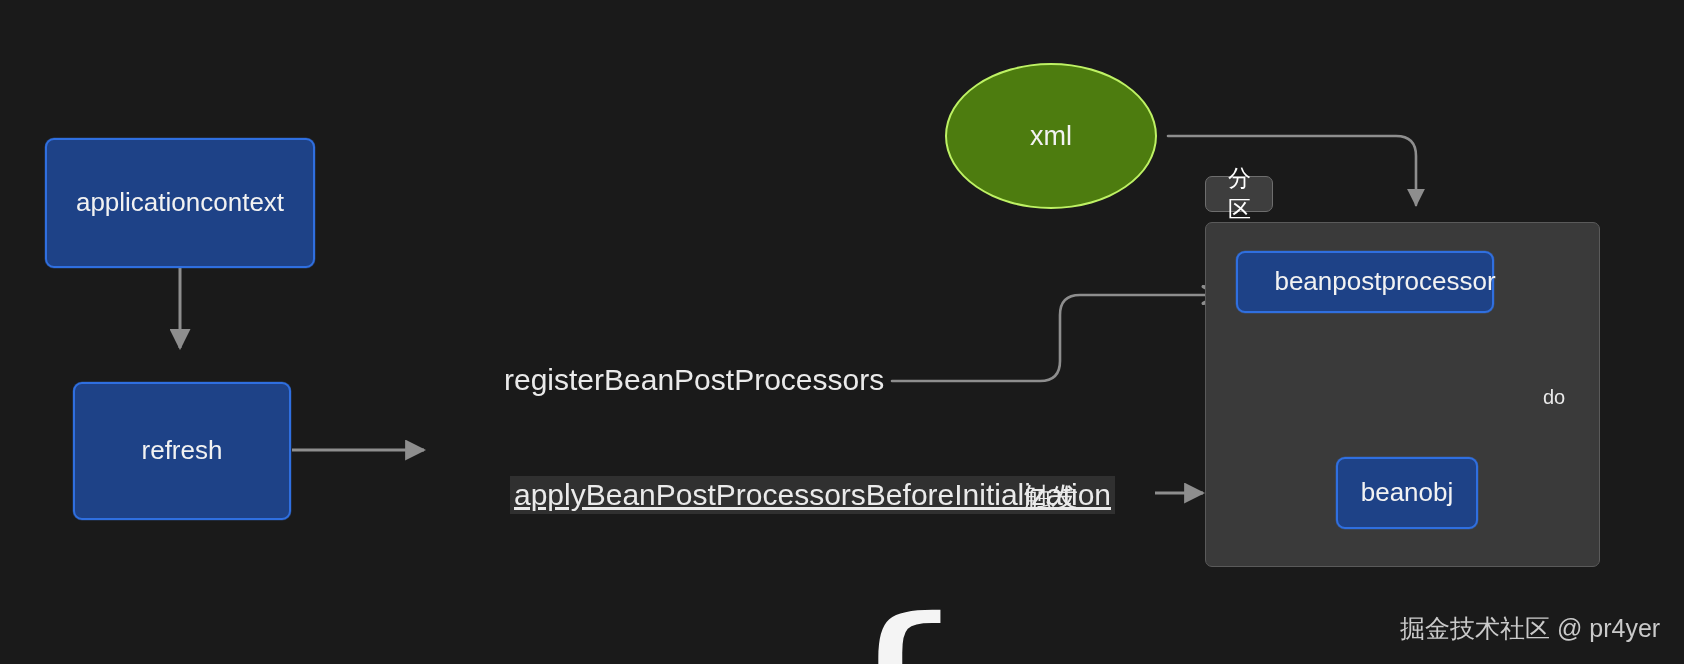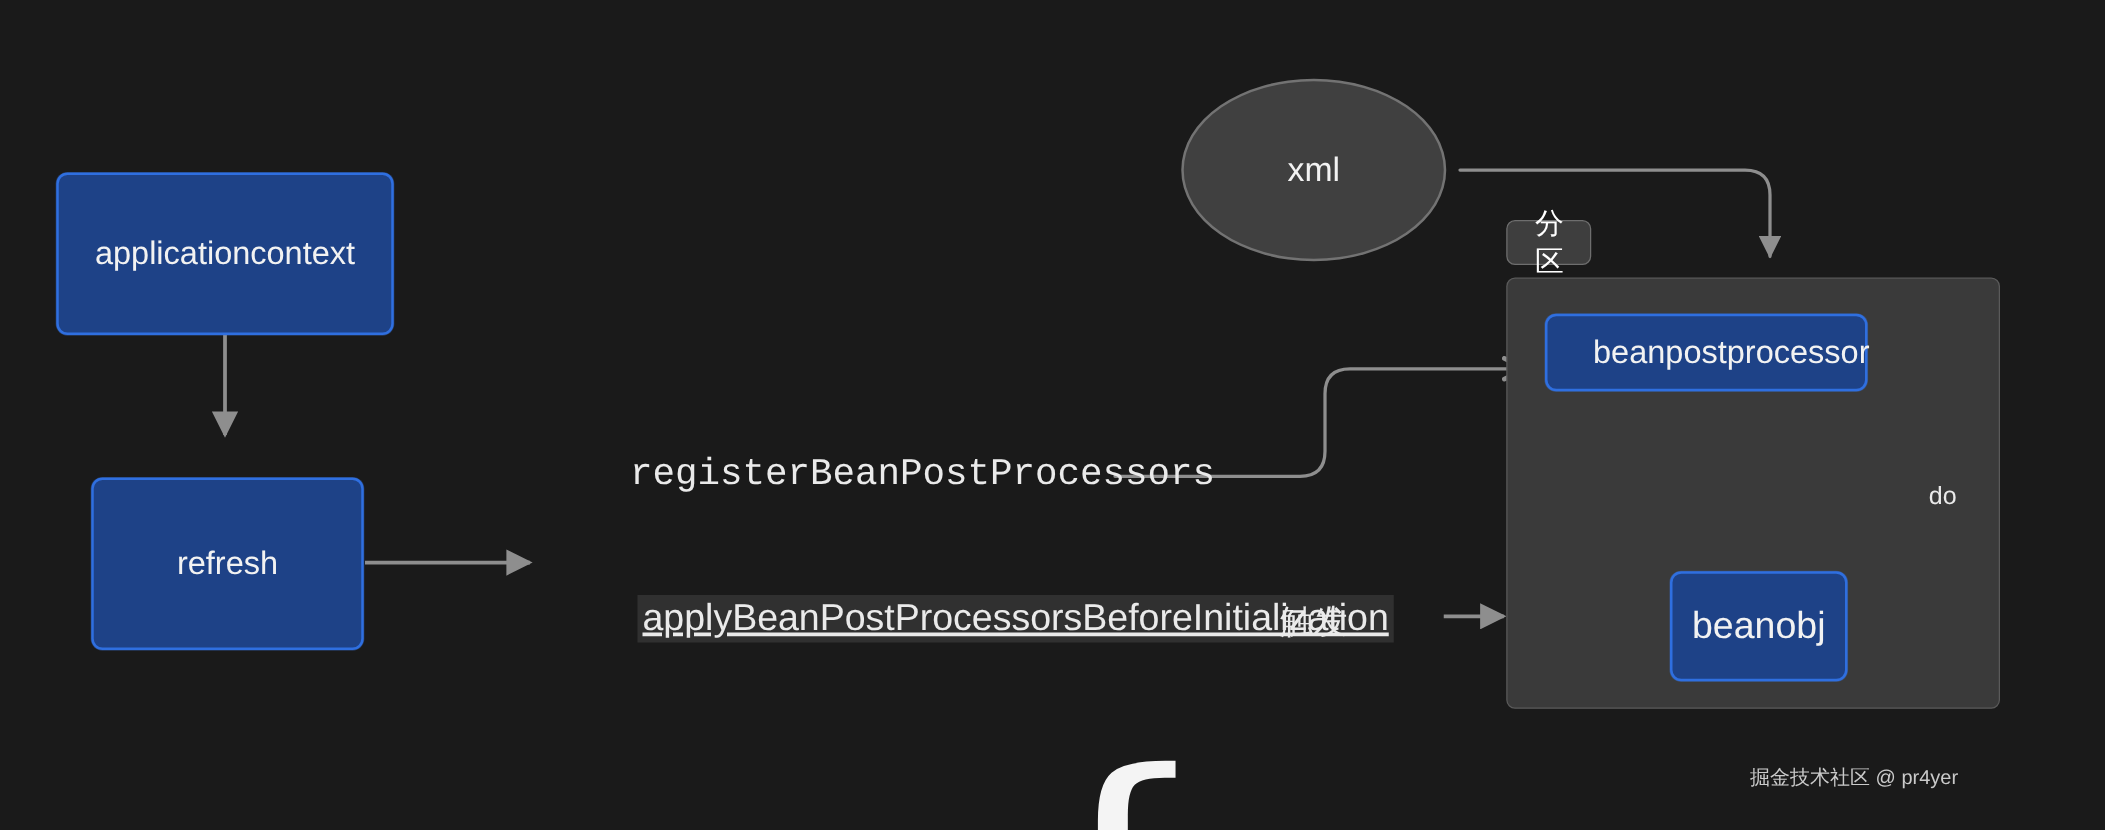--- a/index.html
+++ b/index.html
@@ -41,22 +41,22 @@
     text-align: center;
     line-height: 1.2;
   }
   .blue-box {
     background: #1e4287;
     border: 2px solid #2f6fe0;
     border-radius: 9px;
     box-shadow: 0 0 0 0.5px rgba(60,120,230,0.35);
   }
   .ellipse-node {
-    background: #404040;
-    border: 2px solid #737373;
+    background: #4d7c0f;
+    border: 2px solid #bef264;
     border-radius: 50%;
   }
   .group-box {
     position: absolute;
     box-sizing: border-box;
     background: #3a3a3a;
     border: 1.5px solid #5a5a5a;
     border-radius: 7px;
   }
   .group-badge {
@@ -143,21 +143,21 @@
   </div>
 
   <div class="node blue-box" style="left:73px; top:382px; width:218px; height:138px; font-size:26px;">
     <span>refresh</span>
   </div>
 
   <div class="brace" style="left:468px; top:322px; font-size:265px;">
     <span>{</span>
   </div>
 
-  <div class="plain-label" style="left:504px; top:363px; font-size:30px;font-family:Liberation Mono, monospace;">
+  <div class="plain-label" style="left:504px; top:363px; font-size:30px;">
     <span>registerBeanPostProcessors</span>
   </div>
 
   <div class="hl-label" style="left:510px; top:476px; font-size:30px;">
     <span>applyBeanPostProcessorsBeforeInitialization</span>
   </div>
 
   <div class="edge-label" style="left:1024px; top:479px; font-size:27px;">
     <span>触发</span>
   </div>
@@ -169,25 +169,25 @@
   <div class="group-box" style="left:1205px; top:222px; width:395px; height:345px;"></div>
 
   <div class="group-badge" style="left:1205px; top:176px; width:68px; height:36px;">
     <span>分区</span>
   </div>
 
   <div class="node blue-box" style="left:1236px; top:251px; width:258px; height:62px; font-size:26px;padding-left:40px;">
     <span>beanpostprocessor</span>
   </div>
 
-  <div class="node blue-box" style="left:1336px; top:457px; width:142px; height:88px; font-size:30px;">
+  <div class="node blue-box" style="left:1336px; top:457px; width:142px; height:72px; font-size:26px;">
     <span>beanobj</span>
   </div>
 
   <div class="edge-label" style="left:1543px; top:386px; font-size:20px;">
     <span>do</span>
   </div>
 
-  <div class="watermark" style="left:1400px; top:612px; font-size:16px;">
+  <div class="watermark" style="left:1400px; top:612px; font-size:25px;">
     <span>掘金技术社区 @ pr4yer</span>
   </div>
 
 </div>
 
 </body></html>

